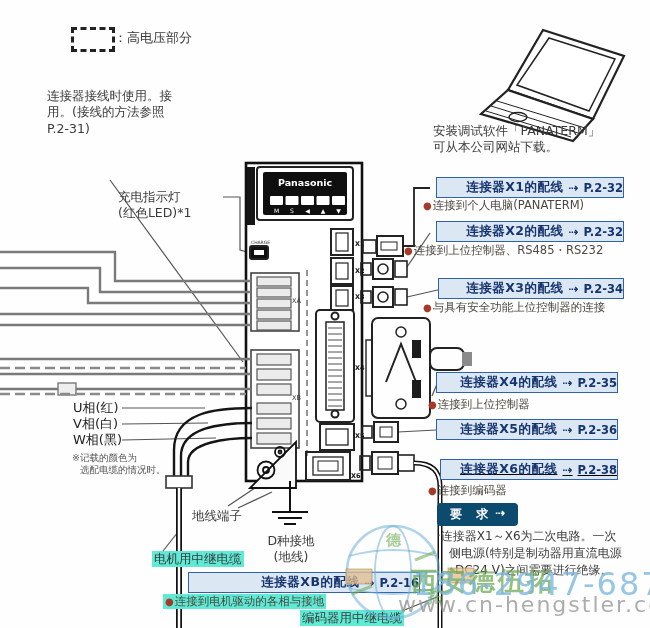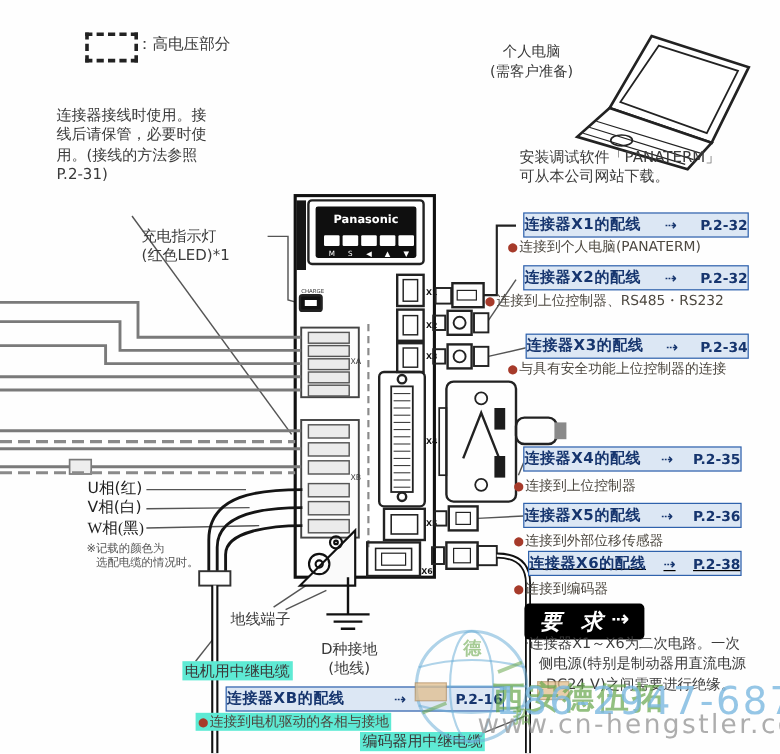--- a/index.html
+++ b/index.html
@@ -5,28 +5,28 @@
   html,body{margin:0;padding:0;background:#fff;}
   .stage{position:relative;width:650px;height:628px;background:#fefefe;overflow:hidden;
          font-family:"DejaVu Sans","Liberation Sans",sans-serif;}
   .stage svg{position:absolute;left:0;top:0;}
   .lbl{position:absolute;color:#3a3a3a;font-size:12.5px;line-height:1.3;white-space:nowrap;z-index:2;}
   .lbl.small{font-size:9.5px;color:#555;}
   .lbl.right{}
   .lbl.center{text-align:center;}
   .whitebg{background:#5eead4;padding:0 2px;}
   .callout{position:absolute;height:19px;background:#dce7f4;border:1.6px solid #2f62ac;
-           display:flex;align-items:center;justify-content:space-between;gap:5px;white-space:nowrap;z-index:2;}
+           display:flex;align-items:center;justify-content:flex-end;gap:5px;white-space:nowrap;z-index:2;}
   .co-title{font-weight:bold;font-size:12.5px;color:#16356e;letter-spacing:.5px;}
   .co-arrow{font-weight:bold;font-size:12px;color:#16356e;}
   .co-page{font-weight:bold;font-size:11.5px;color:#16356e;}
   .bullet{position:absolute;font-size:11.5px;color:#4d4840;white-space:nowrap;z-index:2;}
   .b-dot{color:#a63a2a;font-size:10px;margin-right:1px;}
-  .badge{position:absolute;background:#000000;color:#fff;font-weight:bold;font-size:18px;
-         letter-spacing:5px;padding:3px 8px 3px 13px;border-radius:4px;z-index:2;display:flex;gap:2px;font-style:italic;}
+  .badge{position:absolute;background:#0c4a6e;color:#fff;font-weight:bold;font-size:12px;
+         letter-spacing:5px;padding:3px 8px 3px 13px;border-radius:4px;z-index:2;display:flex;gap:2px;}
   .req{position:absolute;font-size:12px;color:#3b3b3b;white-space:nowrap;z-index:2;}
   .hv-box{position:absolute;left:71px;top:27px;width:38px;height:19px;border:3px dashed #222;z-index:2;}
   .wm{position:absolute;white-space:nowrap;z-index:5;font-weight:bold;}
   .wm-name{left:411px;top:564px;font-size:26px;letter-spacing:3px;color:rgba(106,168,79,.72);}
   .wm-phone{left:413px;top:565px;font-size:32px;letter-spacing:2px;color:rgba(122,184,224,.8);font-weight:normal;}
   .wm-url{left:398px;top:592px;font-size:22px;letter-spacing:2px;color:rgba(150,150,150,.78);font-weight:normal;}
   .wm-seal{font-size:15px;color:rgba(106,168,79,.6);}
 </style>
 </head>
 <body>
@@ -277,34 +277,29 @@
       <rect x="346" y="569" width="26" height="15"></rect>
       <rect x="448" y="568" width="26" height="15"></rect>
     </g>
   </svg>
 
   <div class="hv-box"></div>
   <div class="lbl" style="left:114px;top:30px;font-size:13px;">：高电压部分</div>
 
   <div class="lbl" style="left:47px;top:88px;">
     <div>连接器接线时使用。接</div>
-    <div>线后请保管，必要时使</div>
     <div>用。(接线的方法参照</div>
     <div>P.2-31)</div>
   </div>
 
   <div class="lbl right" style="left:118px;top:189px;width:104px;">
     <div>充电指示灯</div>
     <div>(红色LED)*1</div>
   </div>
 
-  <div class="lbl center" style="left:398px;top:36px;width:90px;font-size:12px;">
-    <div>个人电脑</div>
-    <div>(需客户准备)</div>
-  </div>
   <div class="lbl" style="left:433px;top:123px;">
     <div>安装调试软件「PANATERM」</div>
     <div>可从本公司网站下载。</div>
   </div>
 
   <div class="callout" style="left:436px;top:177px;width:186px;">
     <span class="co-title">连接器X1的配线</span>
     <span class="co-arrow">⇢</span>
     <span class="co-page">P.2-32</span>
   </div>
@@ -337,44 +332,41 @@
   </div>
   <div class="bullet" style="left:428px;top:397px;">
     <span class="b-dot">●</span><span>连接到上位控制器</span>
   </div>
 
   <div class="callout" style="left:436px;top:419px;width:180px;">
     <span class="co-title">连接器X5的配线</span>
     <span class="co-arrow">⇢</span>
     <span class="co-page">P.2-36</span>
   </div>
-  <div class="bullet" style="left:428px;top:443px;">
-    <span class="b-dot">●</span><span>连接到外部位移传感器</span>
-  </div>
 
   <div class="callout" style="left:440px;top:459px;width:176px;text-decoration:underline;">
     <span class="co-title">连接器X6的配线</span>
     <span class="co-arrow">⇢</span>
     <span class="co-page">P.2-38</span>
   </div>
   <div class="bullet" style="left:428px;top:483px;">
     <span class="b-dot">●</span><span>连接到编码器</span>
   </div>
 
   <div class="badge" style="left:437px;top:503px;">
     <span>要 求</span>
     <span>⇢</span>
   </div>
   <div class="req" style="left:437px;top:528px;">·连接器X1～X6为二次电路。一次</div>
   <div class="req" style="left:449px;top:545px;">侧电源(特别是制动器用直流电源</div>
   <div class="req" style="left:455px;top:562px;">DC24 V)之间需要进行绝缘。</div>
 
   <div class="lbl" style="left:73px;top:400px;font-size:13px;color:#222;">U相(红)</div>
   <div class="lbl" style="left:73px;top:416px;font-size:13px;color:#222;">V相(白)</div>
-  <div class="lbl" style="left:73px;top:432px;font-size:13px;color:#222;font-family:Liberation Serif, serif;">W相(黑)</div>
+  <div class="lbl" style="left:73px;top:432px;font-size:13px;color:#222;">W相(黑)</div>
   <div class="lbl small" style="left:72px;top:452px;">
     <div>※记载的颜色为</div>
     <div style="padding-left:8px;">选配电缆的情况时。</div>
   </div>
 
   <div class="lbl" style="left:192px;top:508px;">地线端子</div>
   <div class="lbl center" style="left:258px;top:533px;width:66px;">
     <div>D种接地</div>
     <div>(地线)</div>
   </div>

